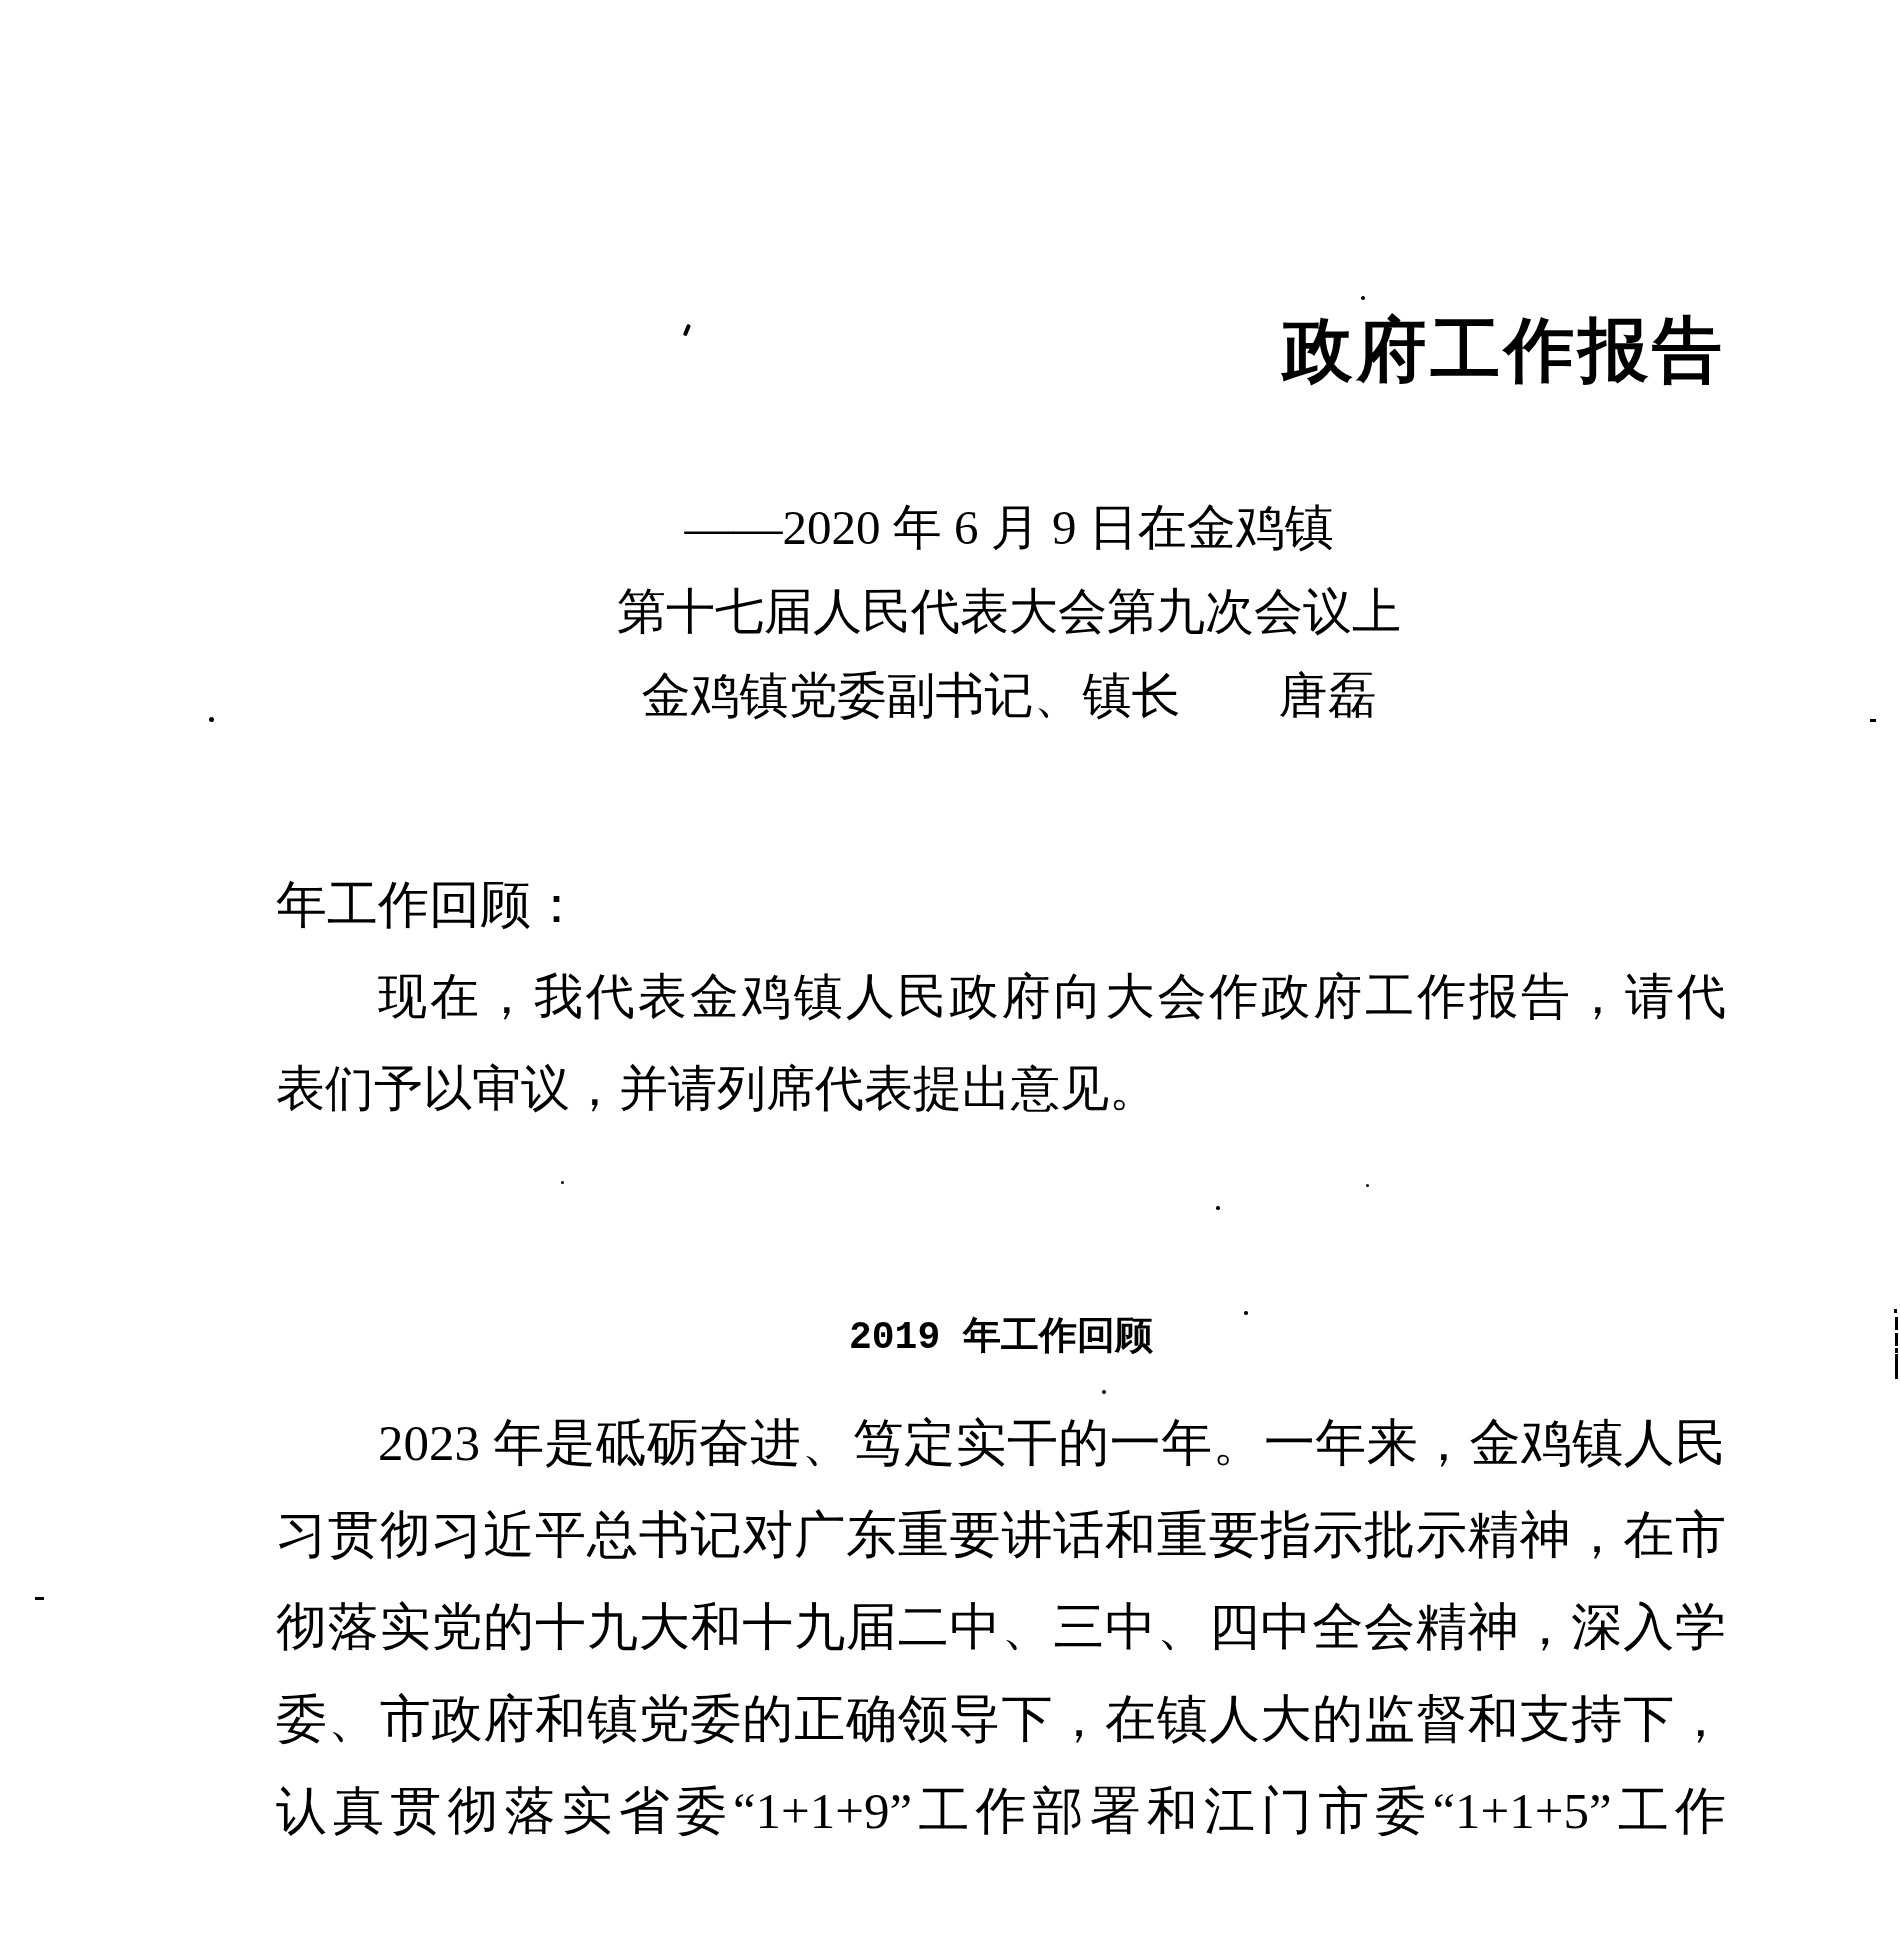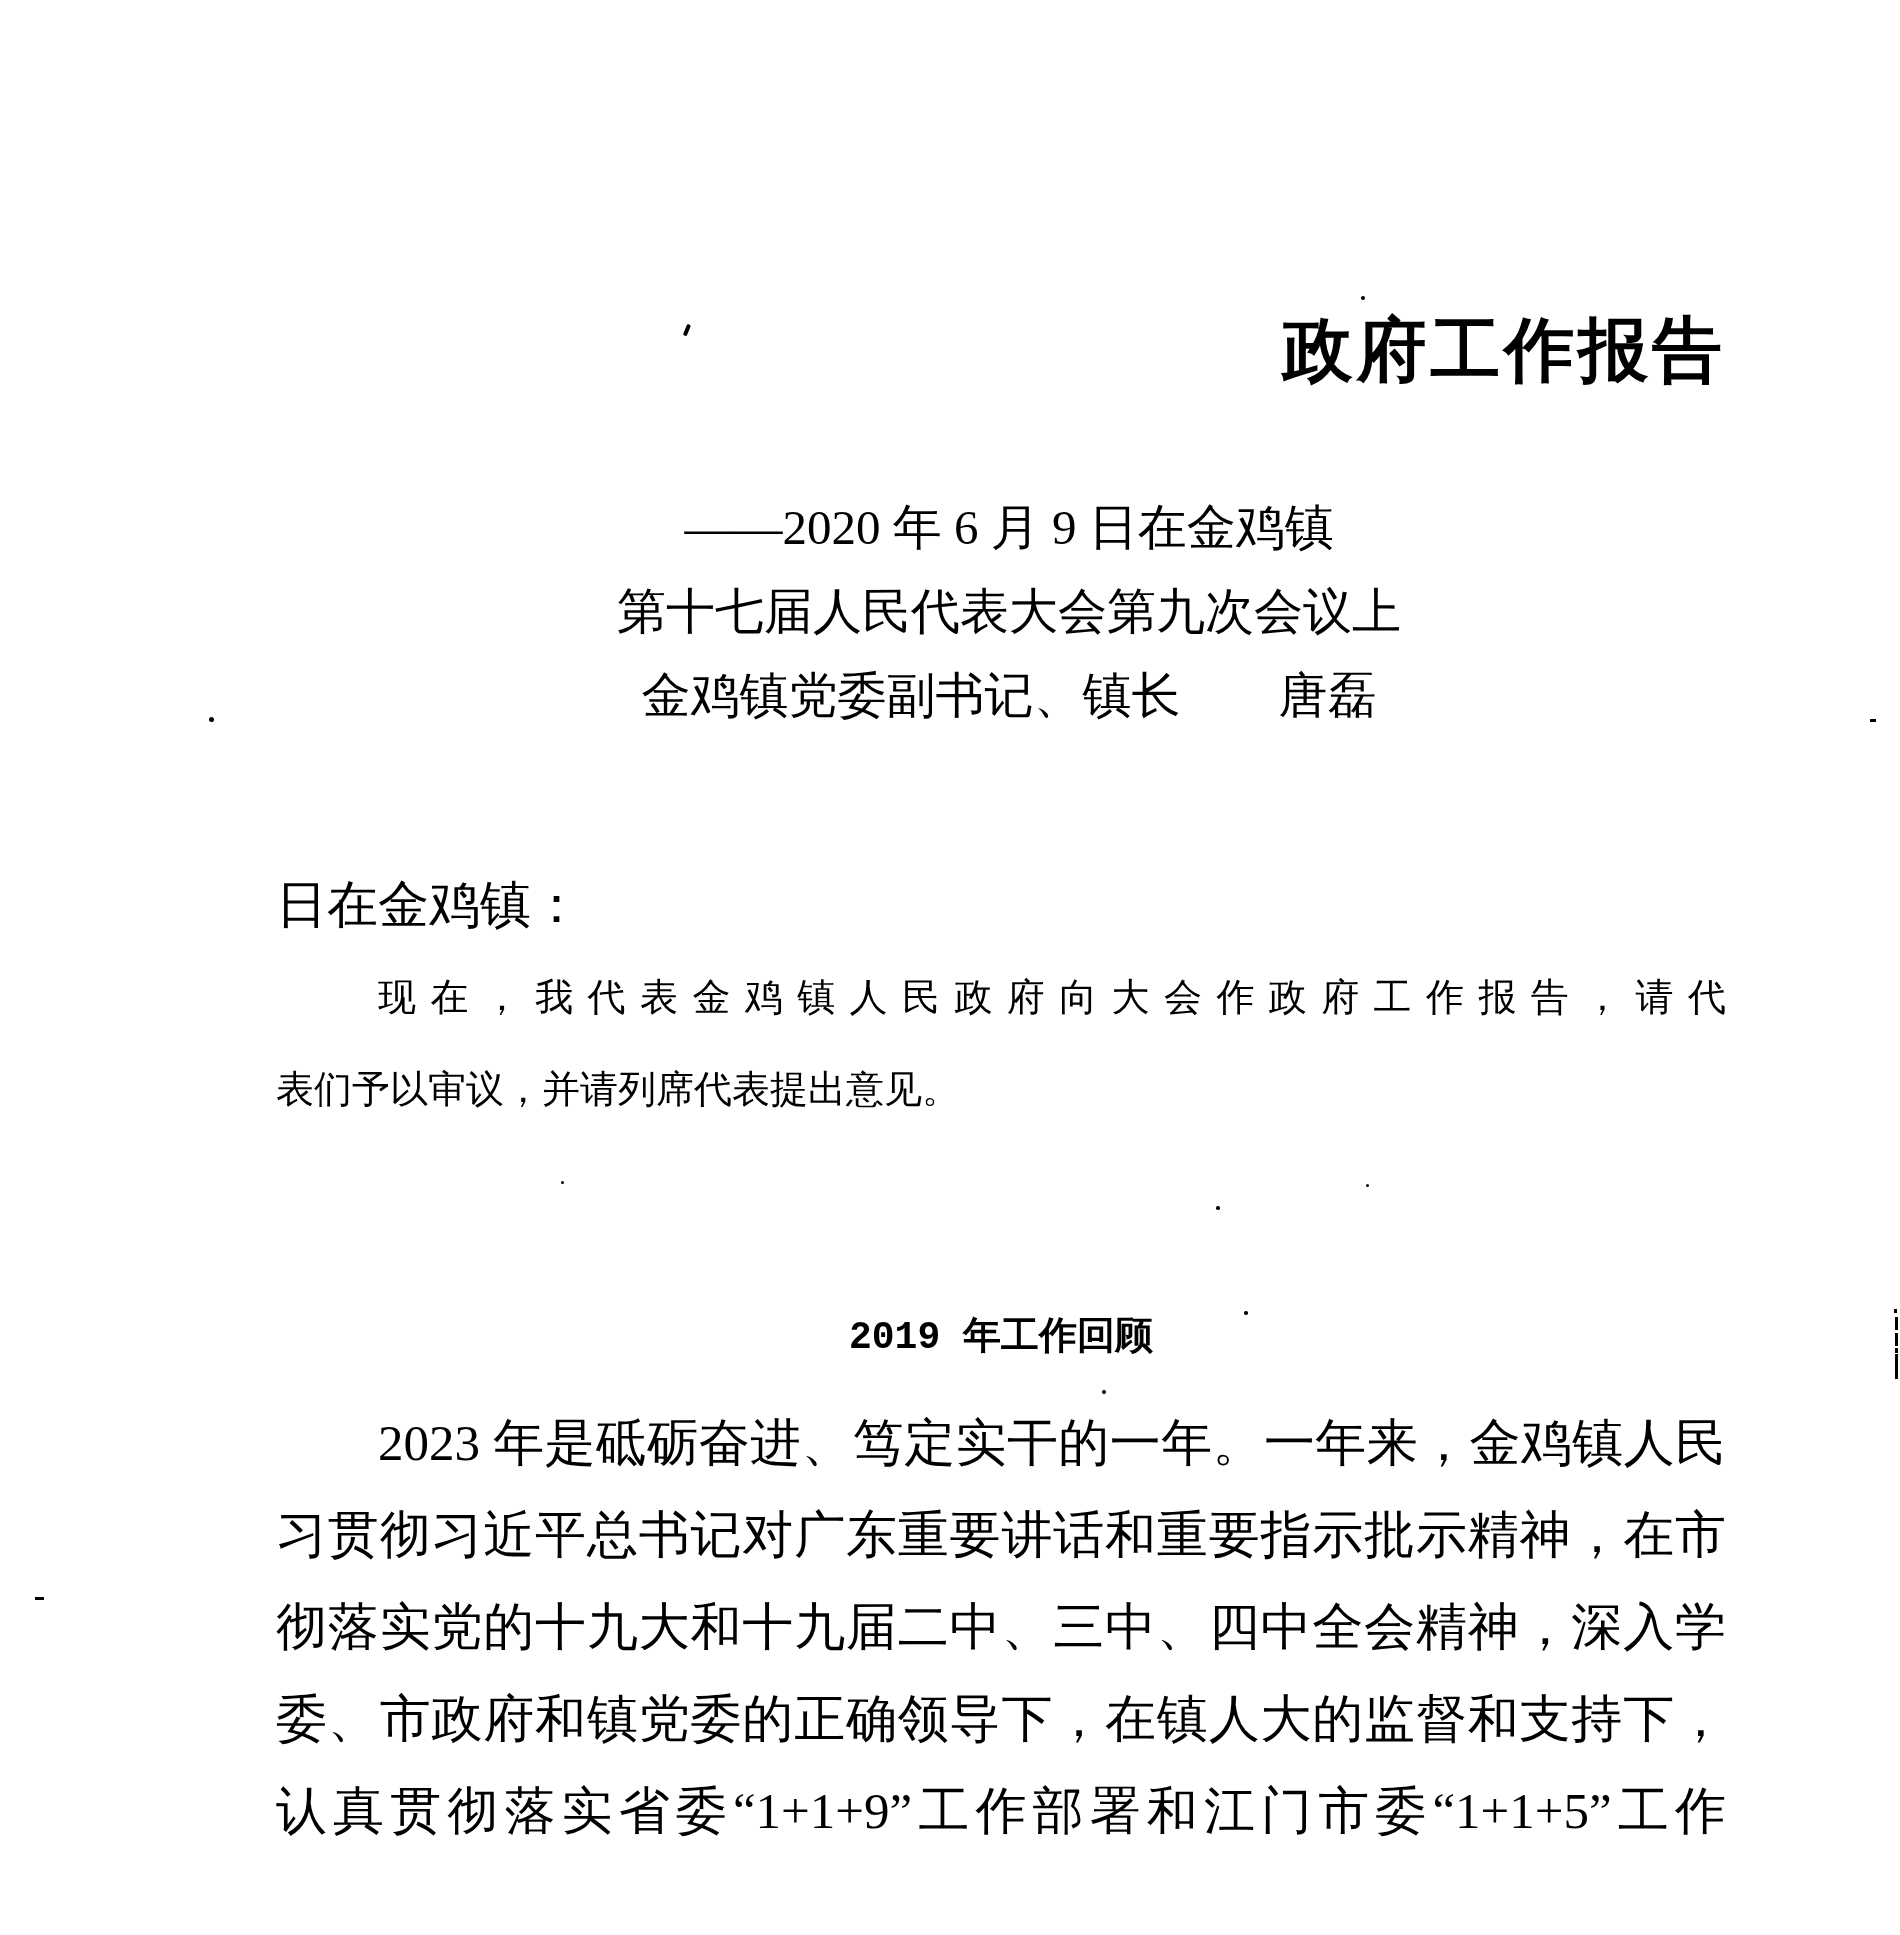--- a/index.html
+++ b/index.html
@@ -40,21 +40,21 @@
     top: 859px;
     width: 1450px;
     font-size: 51px;
     line-height: 92px;
   }
   .opening-block {
     position: absolute;
     left: 276px;
     top: 951px;
     width: 1450px;
-    font-size: 38px;
+    font-size: 49px;
     line-height: 92px;
   }
   .section-heading {
     position: absolute;
     left: 276px;
     top: 1299px;
     width: 1450px;
     text-align: center;
     font-size: 38px;
     line-height: 77px;
@@ -101,21 +101,21 @@
 <div class="page">
 
   <div class="doc-title">政府工作报告</div>
 
   <div class="subtitle-block">
     <div class="line" style="white-space:normal">——2020 年 6 月 9 日在金鸡镇</div>
     <div class="line" style="white-space:normal">第十七届人民代表大会第九次会议上</div>
     <div class="line" style="white-space:normal">金鸡镇党委副书记、镇长　　唐磊</div>
   </div>
 
-  <div class="salutation">日在金鸡镇：</div>
+  <div class="salutation">年工作回顾：</div>
 
   <div class="opening-block">
     <div class="line just indent">现在，我代表金鸡镇人民政府向大会作政府工作报告，请代</div>
     <div class="line">表们予以审议，并请列席代表提出意见。</div>
   </div>
 
   <div class="section-heading">2019 年工作回顾</div>
 
   <div class="body-block">
     <div class="line just indent">2023 年是砥砺奋进、笃定实干的一年。一年来，金鸡镇人民</div>

